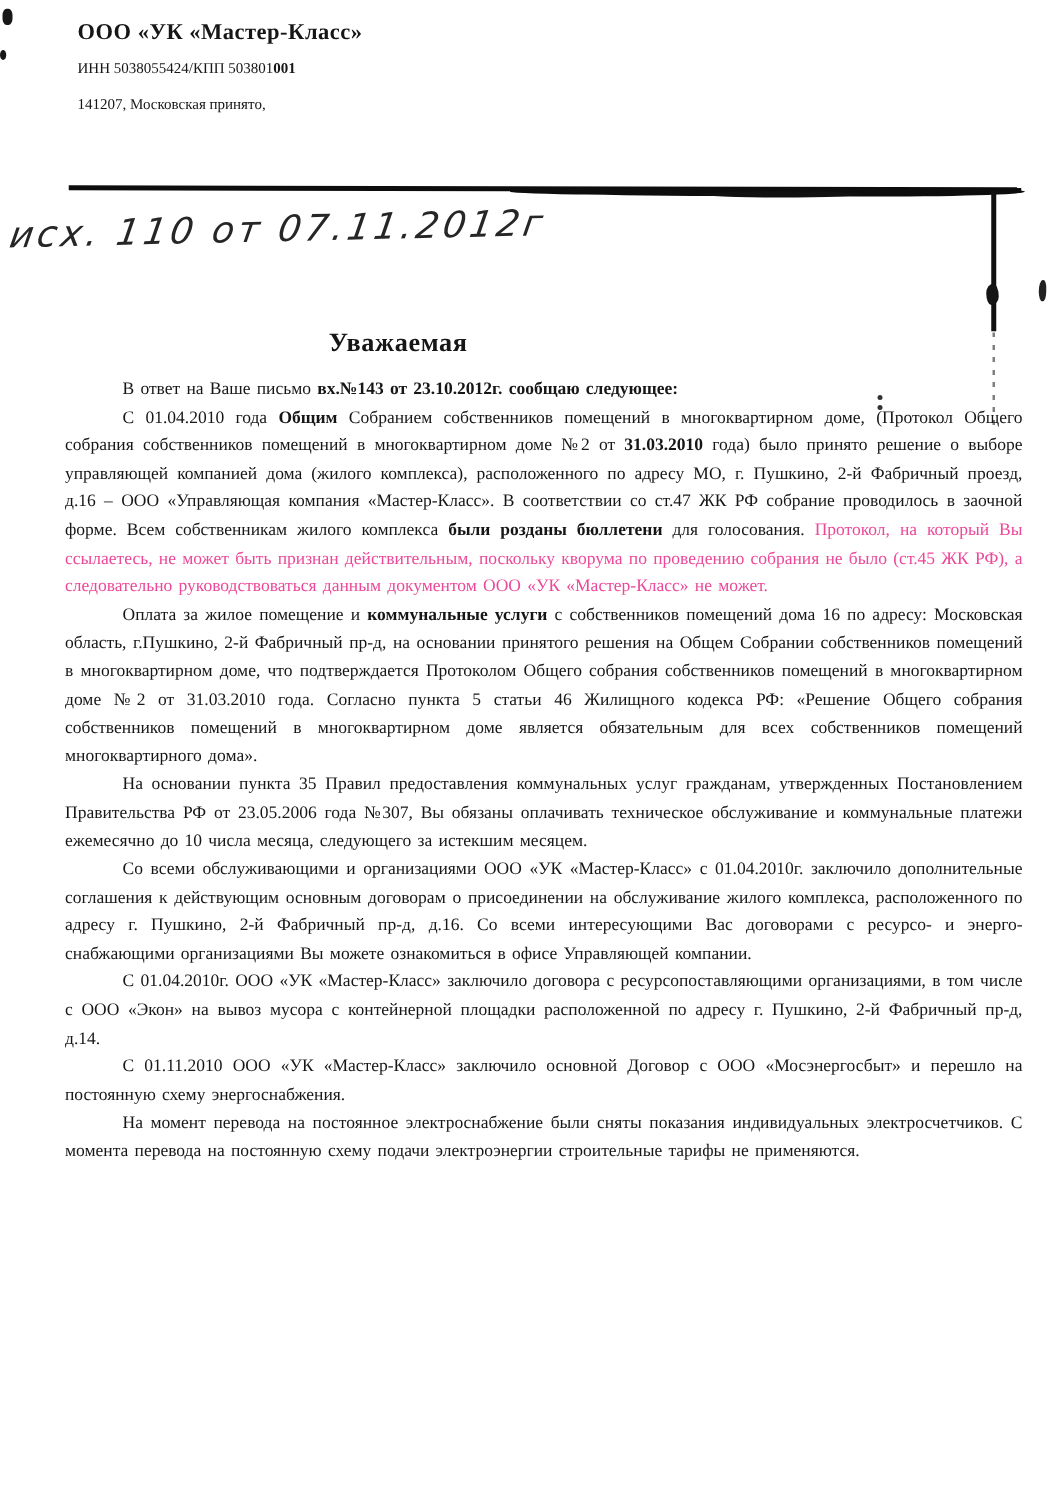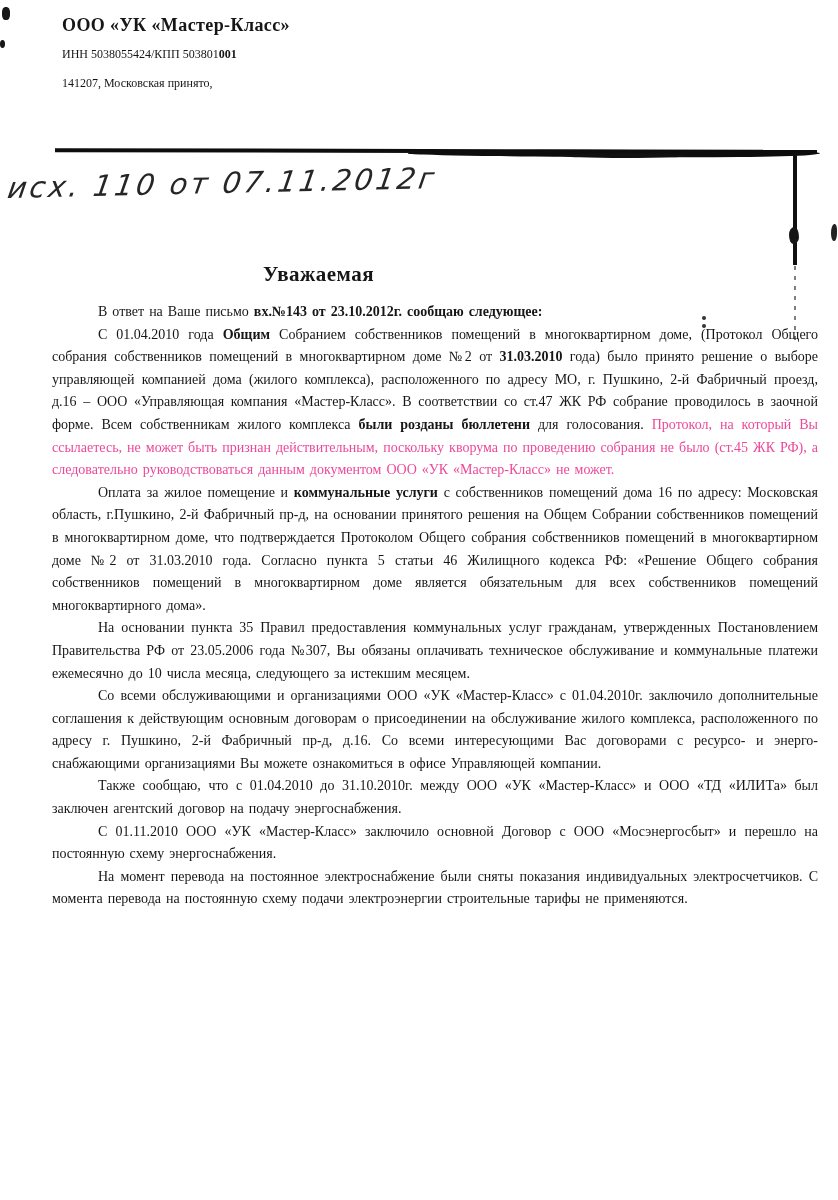--- a/index.html
+++ b/index.html
@@ -99,16 +99,16 @@
 <div class="handwritten">исх. 110 от 07.11.2012г</div>
 
 <div class="salutation">Уважаемая</div>
 
 <div class="body-block">
     <p class="para"><span>В ответ на Ваше письмо </span><span class="b">вх.№143 от 23.10.2012г. сообщаю следующее:</span></p>
     <p class="para"><span>С 01.04.2010 года </span><span class="b">Общим</span><span> Собранием собственников помещений в многоквартирном доме, (Протокол Общего собрания собственников помещений в многоквартирном доме №2 от </span><span class="b">31.03.2010</span><span> года) было принято решение о выборе управляющей компанией дома (жилого комплекса), расположенного по адресу МО, г. Пушкино, 2-й Фабричный проезд, д.16  – ООО «Управляющая компания «Мастер-Класс». В соответствии со ст.47 ЖК РФ собрание проводилось в заочной форме. Всем собственникам жилого комплекса </span><span class="b">были розданы бюллетени</span><span> для голосования. </span><span class="faded">Протокол, на который Вы ссылаетесь, не может быть признан действительным, поскольку кворума по проведению собрания не было (ст.45 ЖК РФ), а следовательно руководствоваться данным документом ООО «УК «Мастер-Класс» не может.</span></p>
     <p class="para"><span>Оплата за жилое помещение и </span><span class="b">коммунальные услуги</span><span> с собственников помещений дома 16 по адресу: Московская область, г.Пушкино, 2-й Фабричный пр-д, на основании принятого решения на Общем Собрании собственников помещений в многоквартирном доме, что подтверждается Протоколом Общего собрания собственников помещений в многоквартирном доме №2 от 31.03.2010 года. Согласно пункта 5 статьи 46 Жилищного кодекса РФ: «Решение Общего собрания собственников помещений в многоквартирном доме является обязательным для всех собственников помещений многоквартирного дома».</span></p>
     <p class="para"><span>На основании пункта 35 Правил предоставления коммунальных услуг гражданам, утвержденных Постановлением Правительства РФ от 23.05.2006 года №307,  Вы обязаны оплачивать техническое обслуживание и коммунальные платежи ежемесячно до 10 числа месяца, следующего за истекшим месяцем.</span></p>
     <p class="para"><span>Со всеми обслуживающими и организациями ООО «УК «Мастер-Класс» с 01.04.2010г. заключило дополнительные соглашения к действующим основным договорам о присоединении на обслуживание жилого комплекса, расположенного по адресу г. Пушкино, 2-й Фабричный пр-д, д.16. Со всеми интересующими Вас договорами с ресурсо- и энерго- снабжающими организациями Вы можете ознакомиться в офисе Управляющей компании.</span></p>
-    <p class="para"><span>Также сообщаю, что с 01.04.2010 до 31.10.2010г. между ООО «УК «Мастер-Класс» и ООО «ТД «ИЛИТа» был заключен агентский договор на подачу энергоснабжения.</span></p>
+    <p class="para"><span>С 01.04.2010г. ООО «УК «Мастер-Класс» заключило договора с ресурсопоставляющими организациями, в том числе с  ООО «Экон» на вывоз мусора с контейнерной площадки расположенной по адресу г. Пушкино, 2-й Фабричный пр-д, д.14.</span></p>
     <p class="para"><span>С 01.11.2010 ООО «УК «Мастер-Класс» заключило основной Договор с ООО «Мосэнергосбыт» и перешло на постоянную схему энергоснабжения.</span></p>
     <p class="para"><span>На момент перевода   на постоянное электроснабжение были сняты показания индивидуальных электросчетчиков. С момента перевода на постоянную схему подачи электроэнергии строительные тарифы не применяются.</span></p>
   </div>
 
 </body></html>

